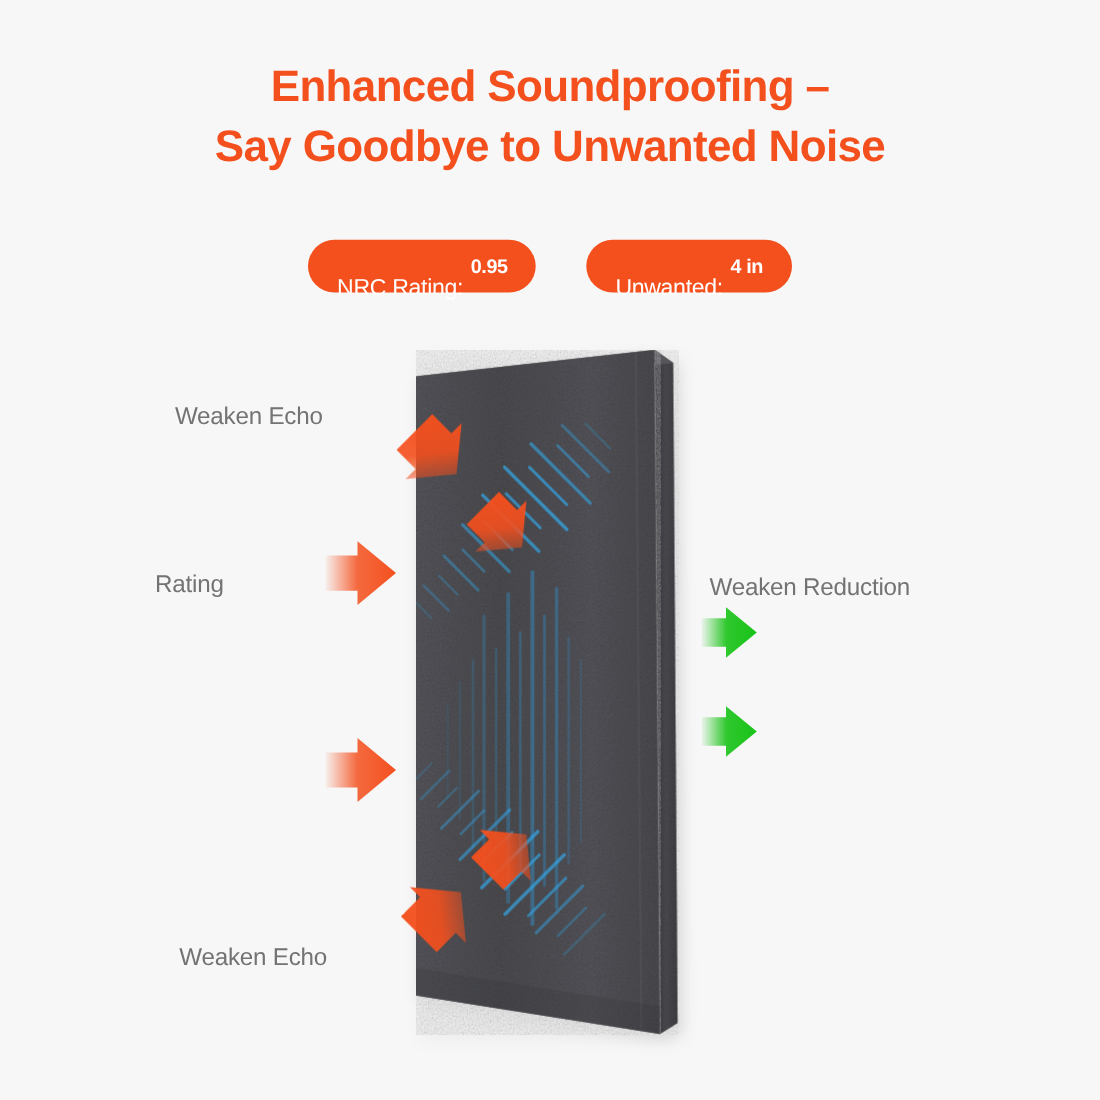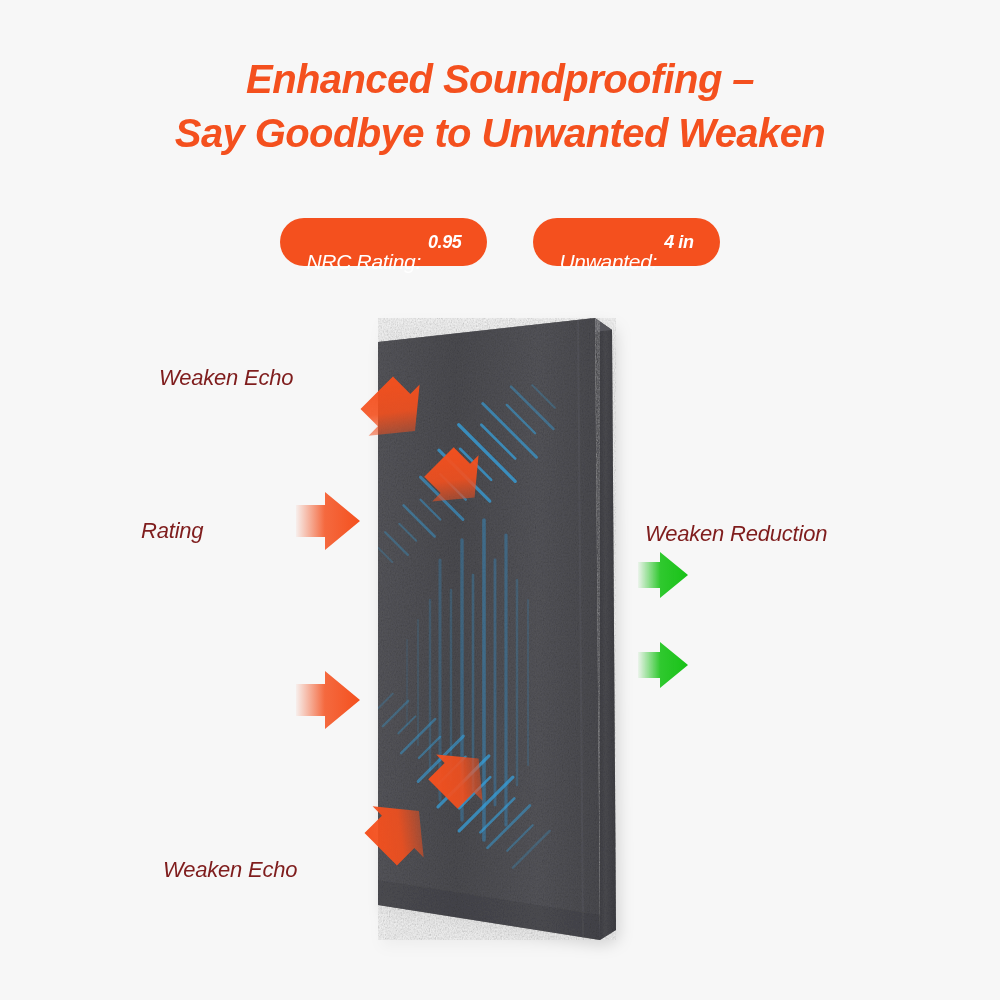--- a/index.html
+++ b/index.html
@@ -2,21 +2,21 @@
 <html><head>
 <meta charset="utf-8">
 <style>
   html,body{margin:0;padding:0;}
   body{
     width:1000px;height:1000px;
     background:#f7f7f7;
     font-family:"Liberation Sans", sans-serif;
     overflow:hidden;
   }
-  #stage{position:relative;width:1000px;height:1000px;background:#f7f7f7;font-style:italic;}
+  #stage{position:relative;width:1000px;height:1000px;background:#f7f7f7;}
 
   
   .headline{
     position:absolute;left:0;top:52px;width:1000px;
     text-align:center;
     color:#f4501e;
     font-weight:bold;
     font-size:40px;
     line-height:54px;
     letter-spacing:-0.6px;
@@ -35,21 +35,21 @@
     display:flex;align-items:center;justify-content:center;
     padding:0 26px;
     white-space:nowrap;
   }
   .badge .lbl{font-size:21px;font-weight:400;letter-spacing:-0.3px;margin-top:40px;}
   .badge .val{font-size:18px;font-weight:bold;margin-left:7px;letter-spacing:-0.4px;}
 
   
   .lbl-text{
     position:absolute;
-    color:#7f1d1d;
+    color:#737373;
     font-size:22px;
     letter-spacing:-0.2px;
     white-space:nowrap;
   }
   #label-weaken-echo-top{left:159px;top:365px;}
   #label-noise{left:141px;top:518px;}
   #label-weaken-echo-bottom{left:163px;top:857px;}
   #label-noise-reduction{left:645px;top:521px;}
 
   
@@ -364,21 +364,21 @@
         <line x1="841" y1="616" x2="841" y2="628" stroke-width="1.2"></line>
         <line x1="847" y1="610" x2="847" y2="634" stroke-width="1.3"></line>
         <line x1="853" y1="618" x2="853" y2="626" stroke-width="1.1"></line>
         <line x1="859" y1="620" x2="859" y2="624" stroke-width="1.0"></line>
       </g>
     </g>
   </svg>
 
   <div class="headline">
     <span class="l1">Enhanced Soundproofing –</span>
-    <span class="l2">Say Goodbye to Unwanted Weaken</span>
+    <span class="l2">Say Goodbye to Unwanted Noise</span>
   </div>
 
   <div class="badge-row">
     <div class="badge">
       <span class="lbl">NRC Rating:</span>
       <span class="val">0.95</span>
     </div>
     <div class="badge">
       <span class="lbl">Unwanted:</span>
       <span class="val">4 in</span>

